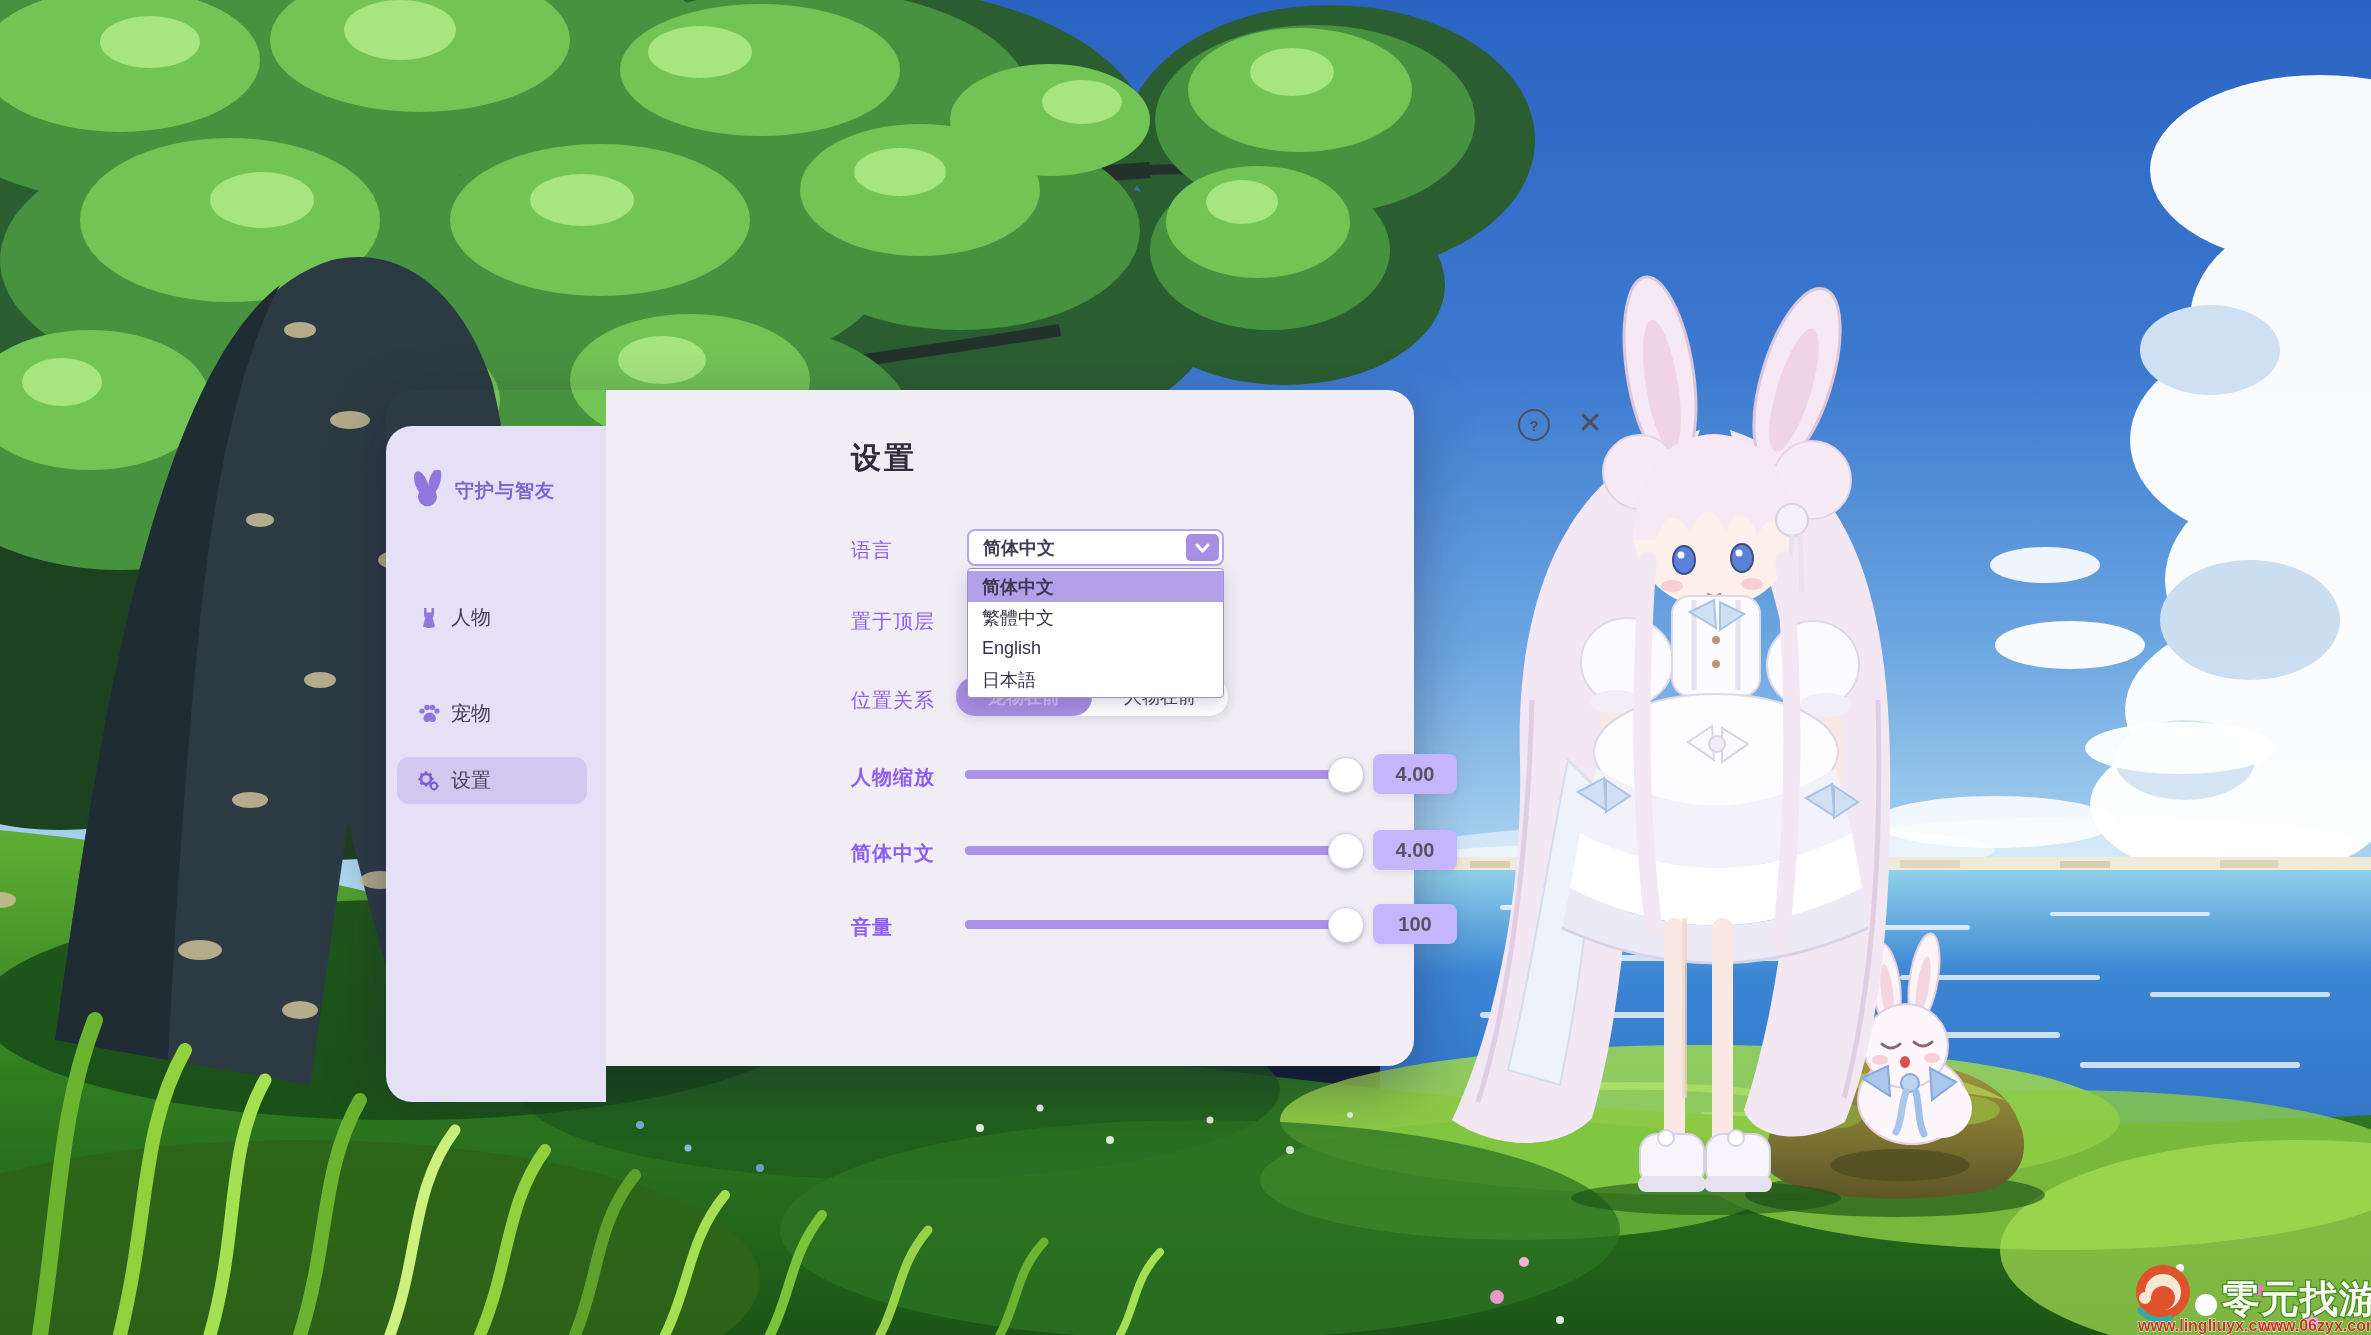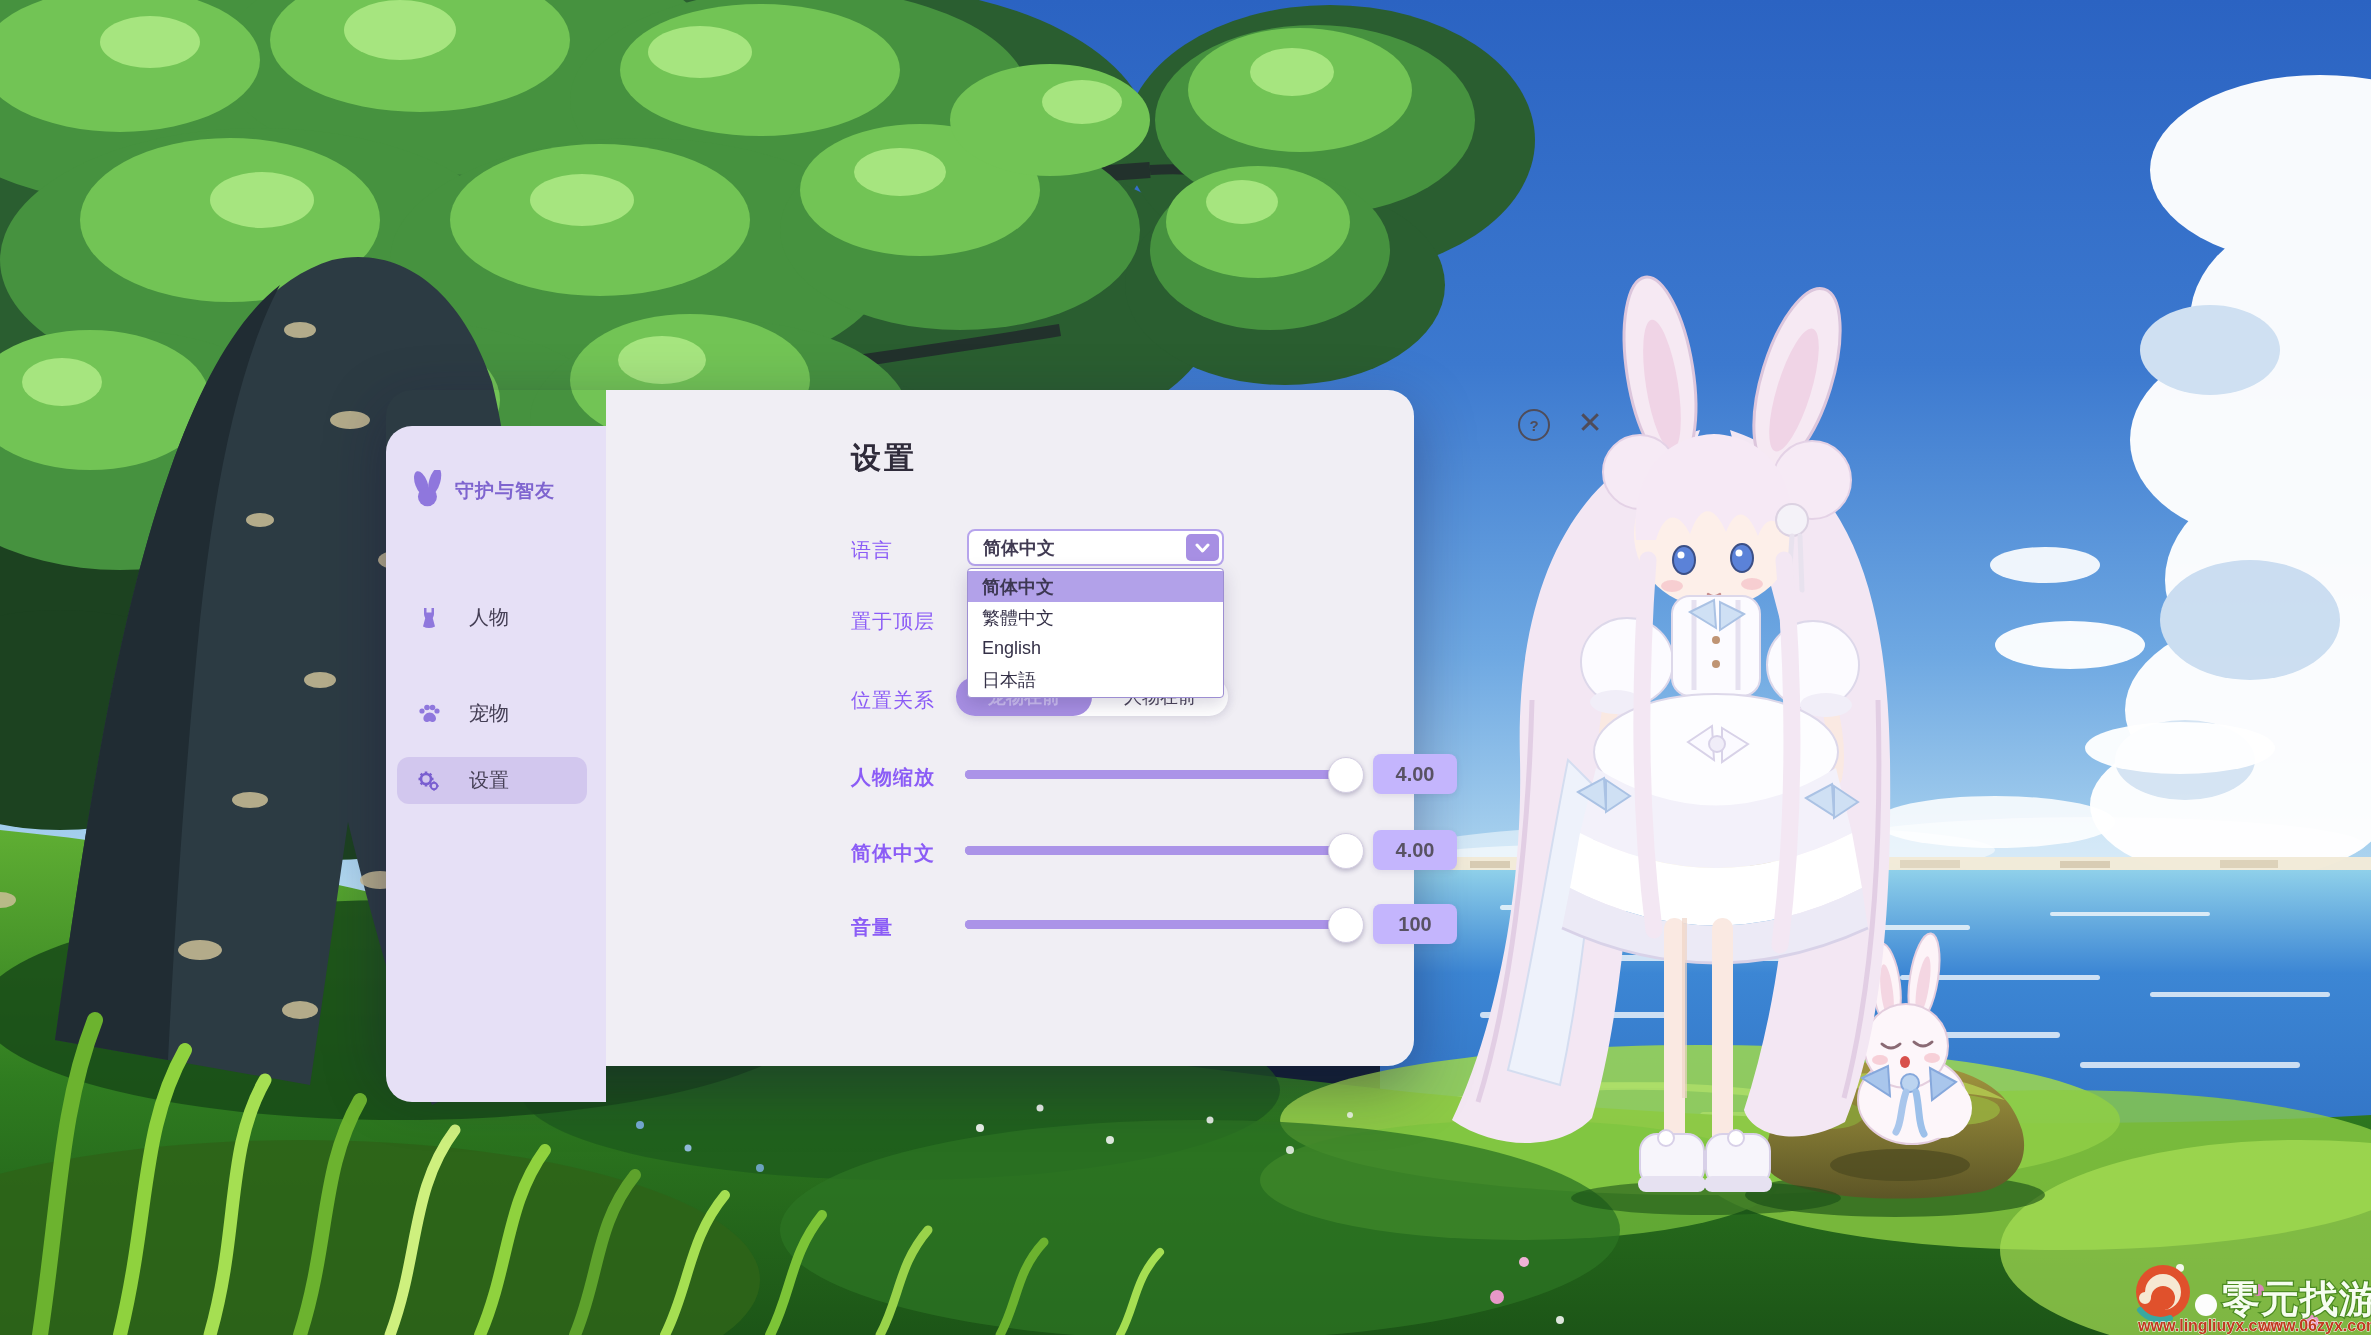--- a/index.html
+++ b/index.html
@@ -12,21 +12,21 @@
           border-radius:26px;box-shadow:0 20px 60px rgba(25,18,60,.38);}
   .sidebar{position:absolute;left:0;top:0;width:220px;height:676px;
            background:#e6e0f6;border-radius:26px 0 0 26px;margin-top:36px;}
   .main{position:absolute;left:220px;top:0;width:808px;height:676px;
         background:#f0eef4;border-radius:0 26px 26px 0;}
 
   .logo-row{position:absolute;left:24px;top:44px;display:flex;align-items:center;gap:9px;}
   .app-title{font-size:19px;font-weight:700;color:#7e64cf;letter-spacing:1px;}
 
   .side-item{position:absolute;left:11px;width:190px;height:47px;border-radius:12px;
-             display:flex;align-items:center;gap:28px;padding-left:20px;box-sizing:border-box;
+             display:flex;align-items:center;gap:10px;padding-left:20px;box-sizing:border-box;
              color:#453f55;font-size:20px;cursor:pointer;}
   .side-item.active{background:#d2c7ee;}
   .side-item .ic{width:24px;height:24px;flex:0 0 24px;}
 
   .win-btn{position:absolute;color:#4f4c59;}
   .help-btn{left:912px;top:19px;width:28px;height:28px;border:2.5px solid #4f4c59;border-radius:50%;
             display:flex;align-items:center;justify-content:center;font-size:15px;font-weight:700;cursor:pointer;}
   .close-btn{left:966px;top:14px;width:36px;height:36px;display:flex;align-items:center;justify-content:center;
              font-size:30px;font-weight:600;cursor:pointer;}
 

